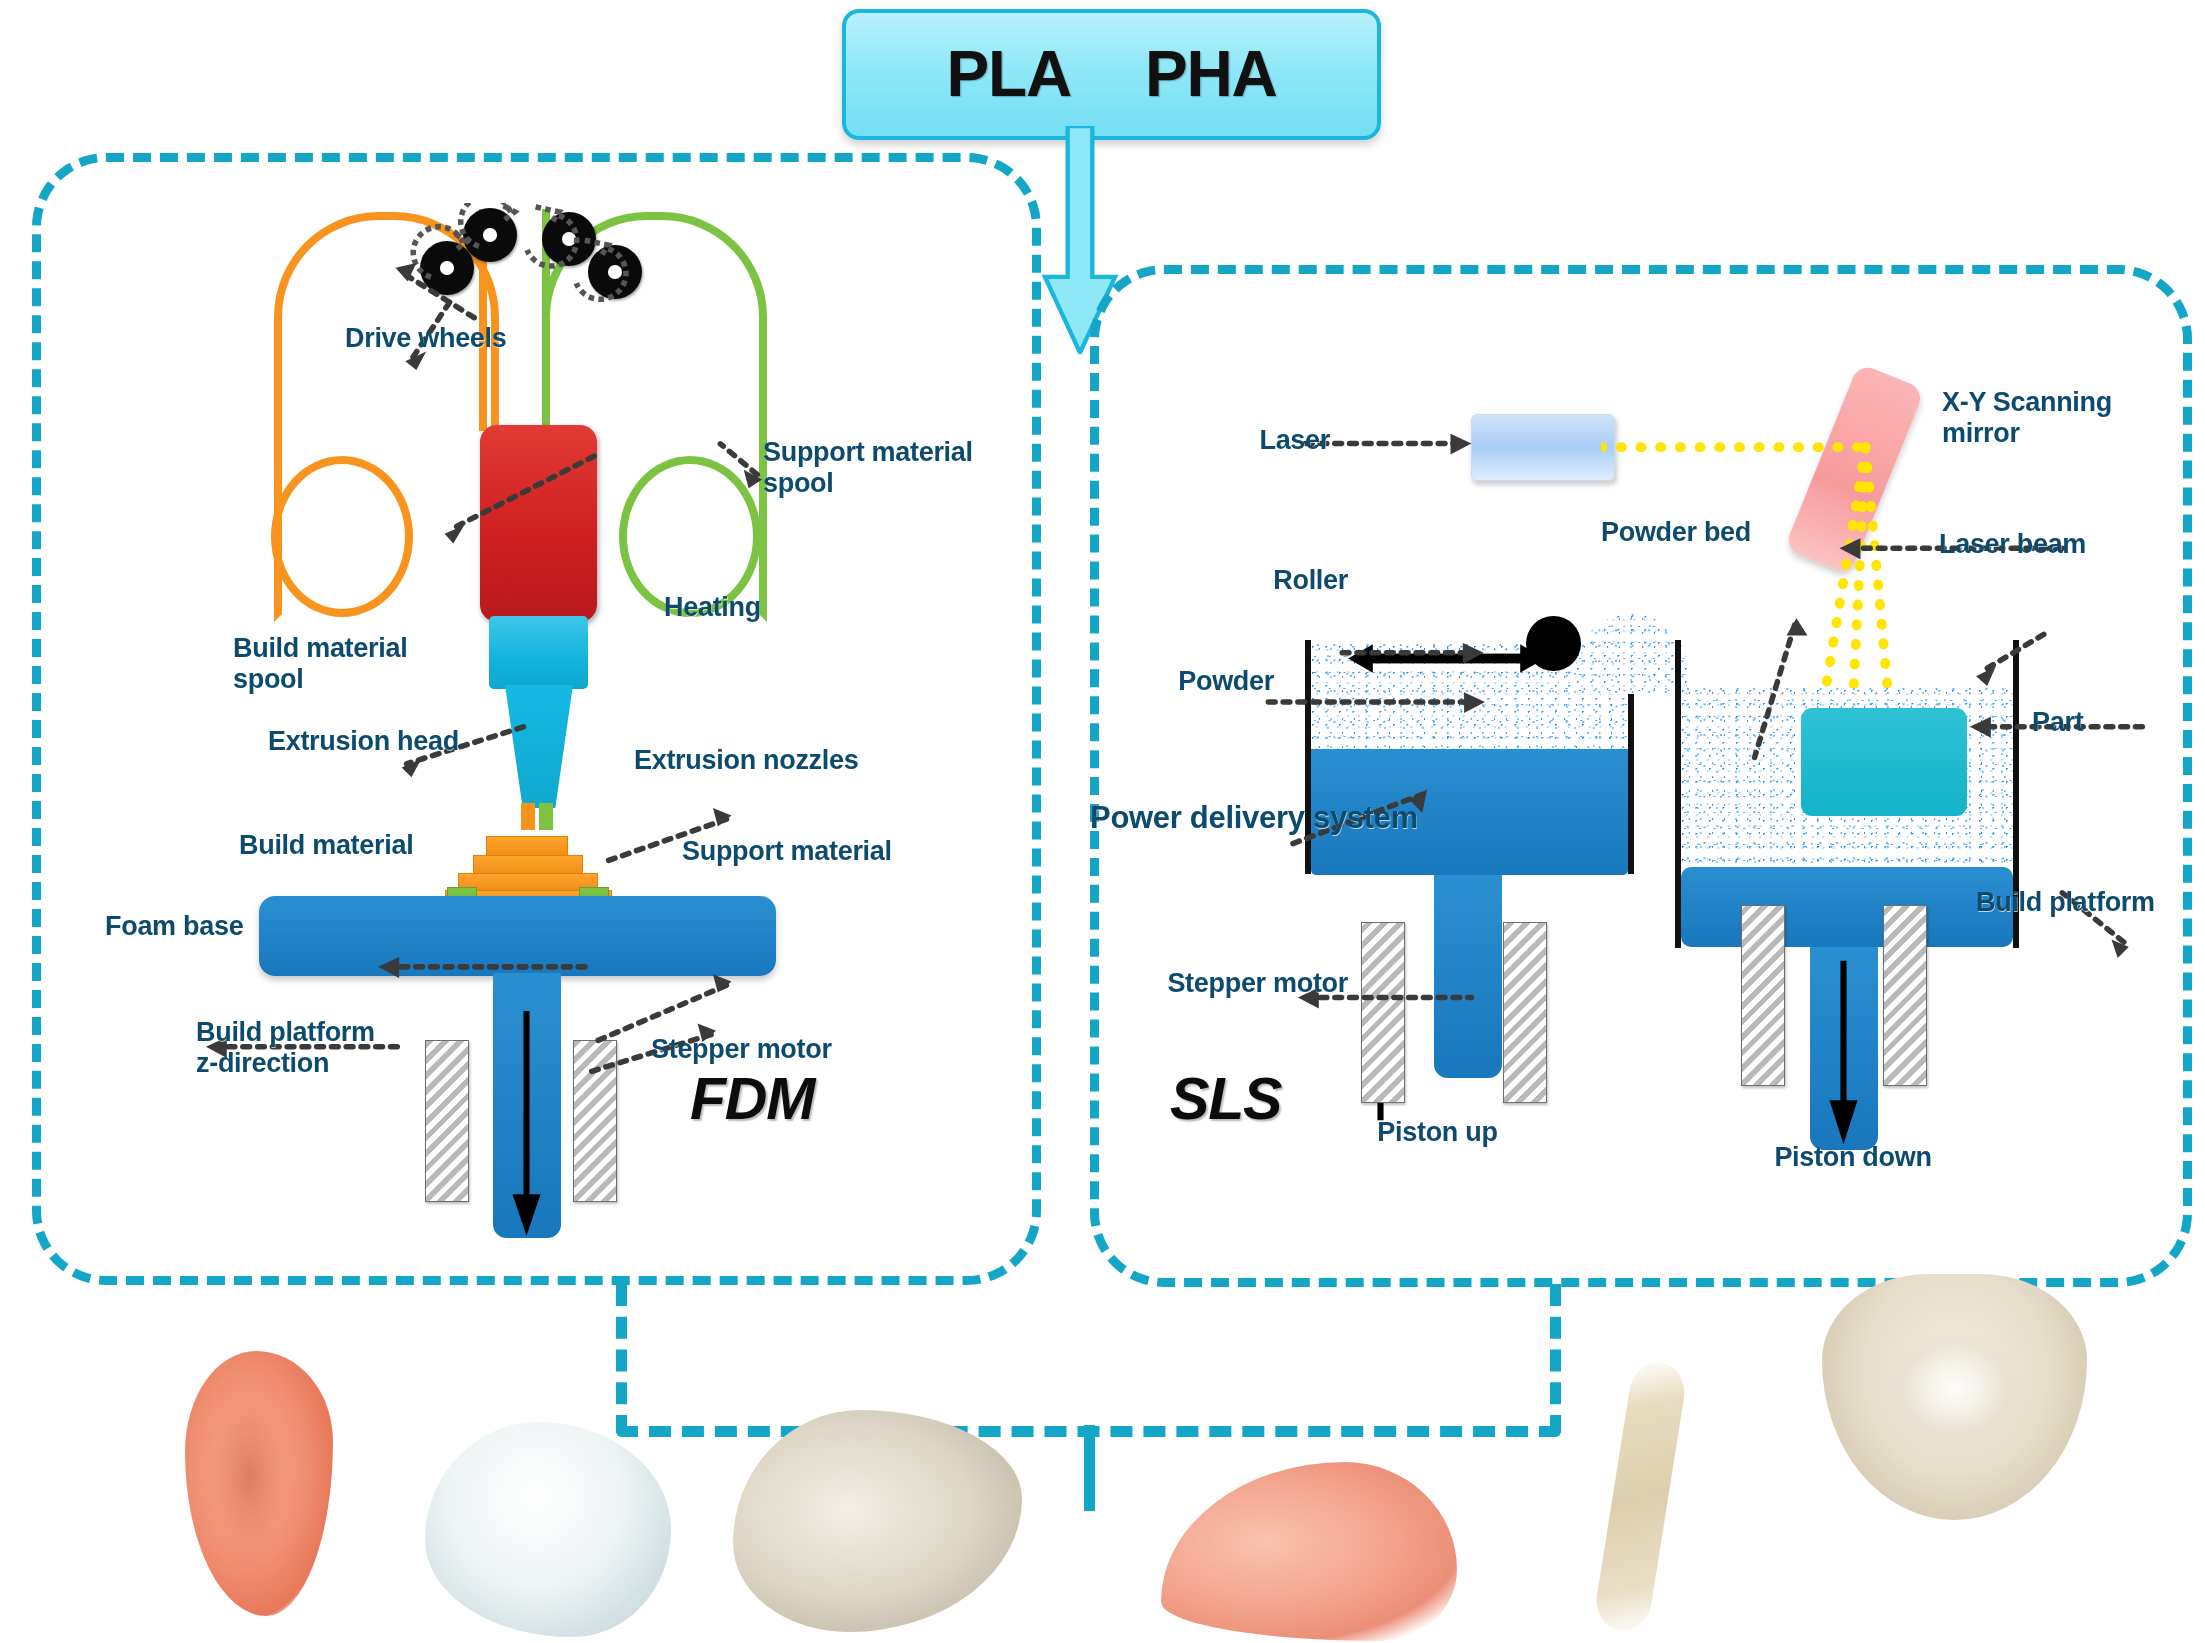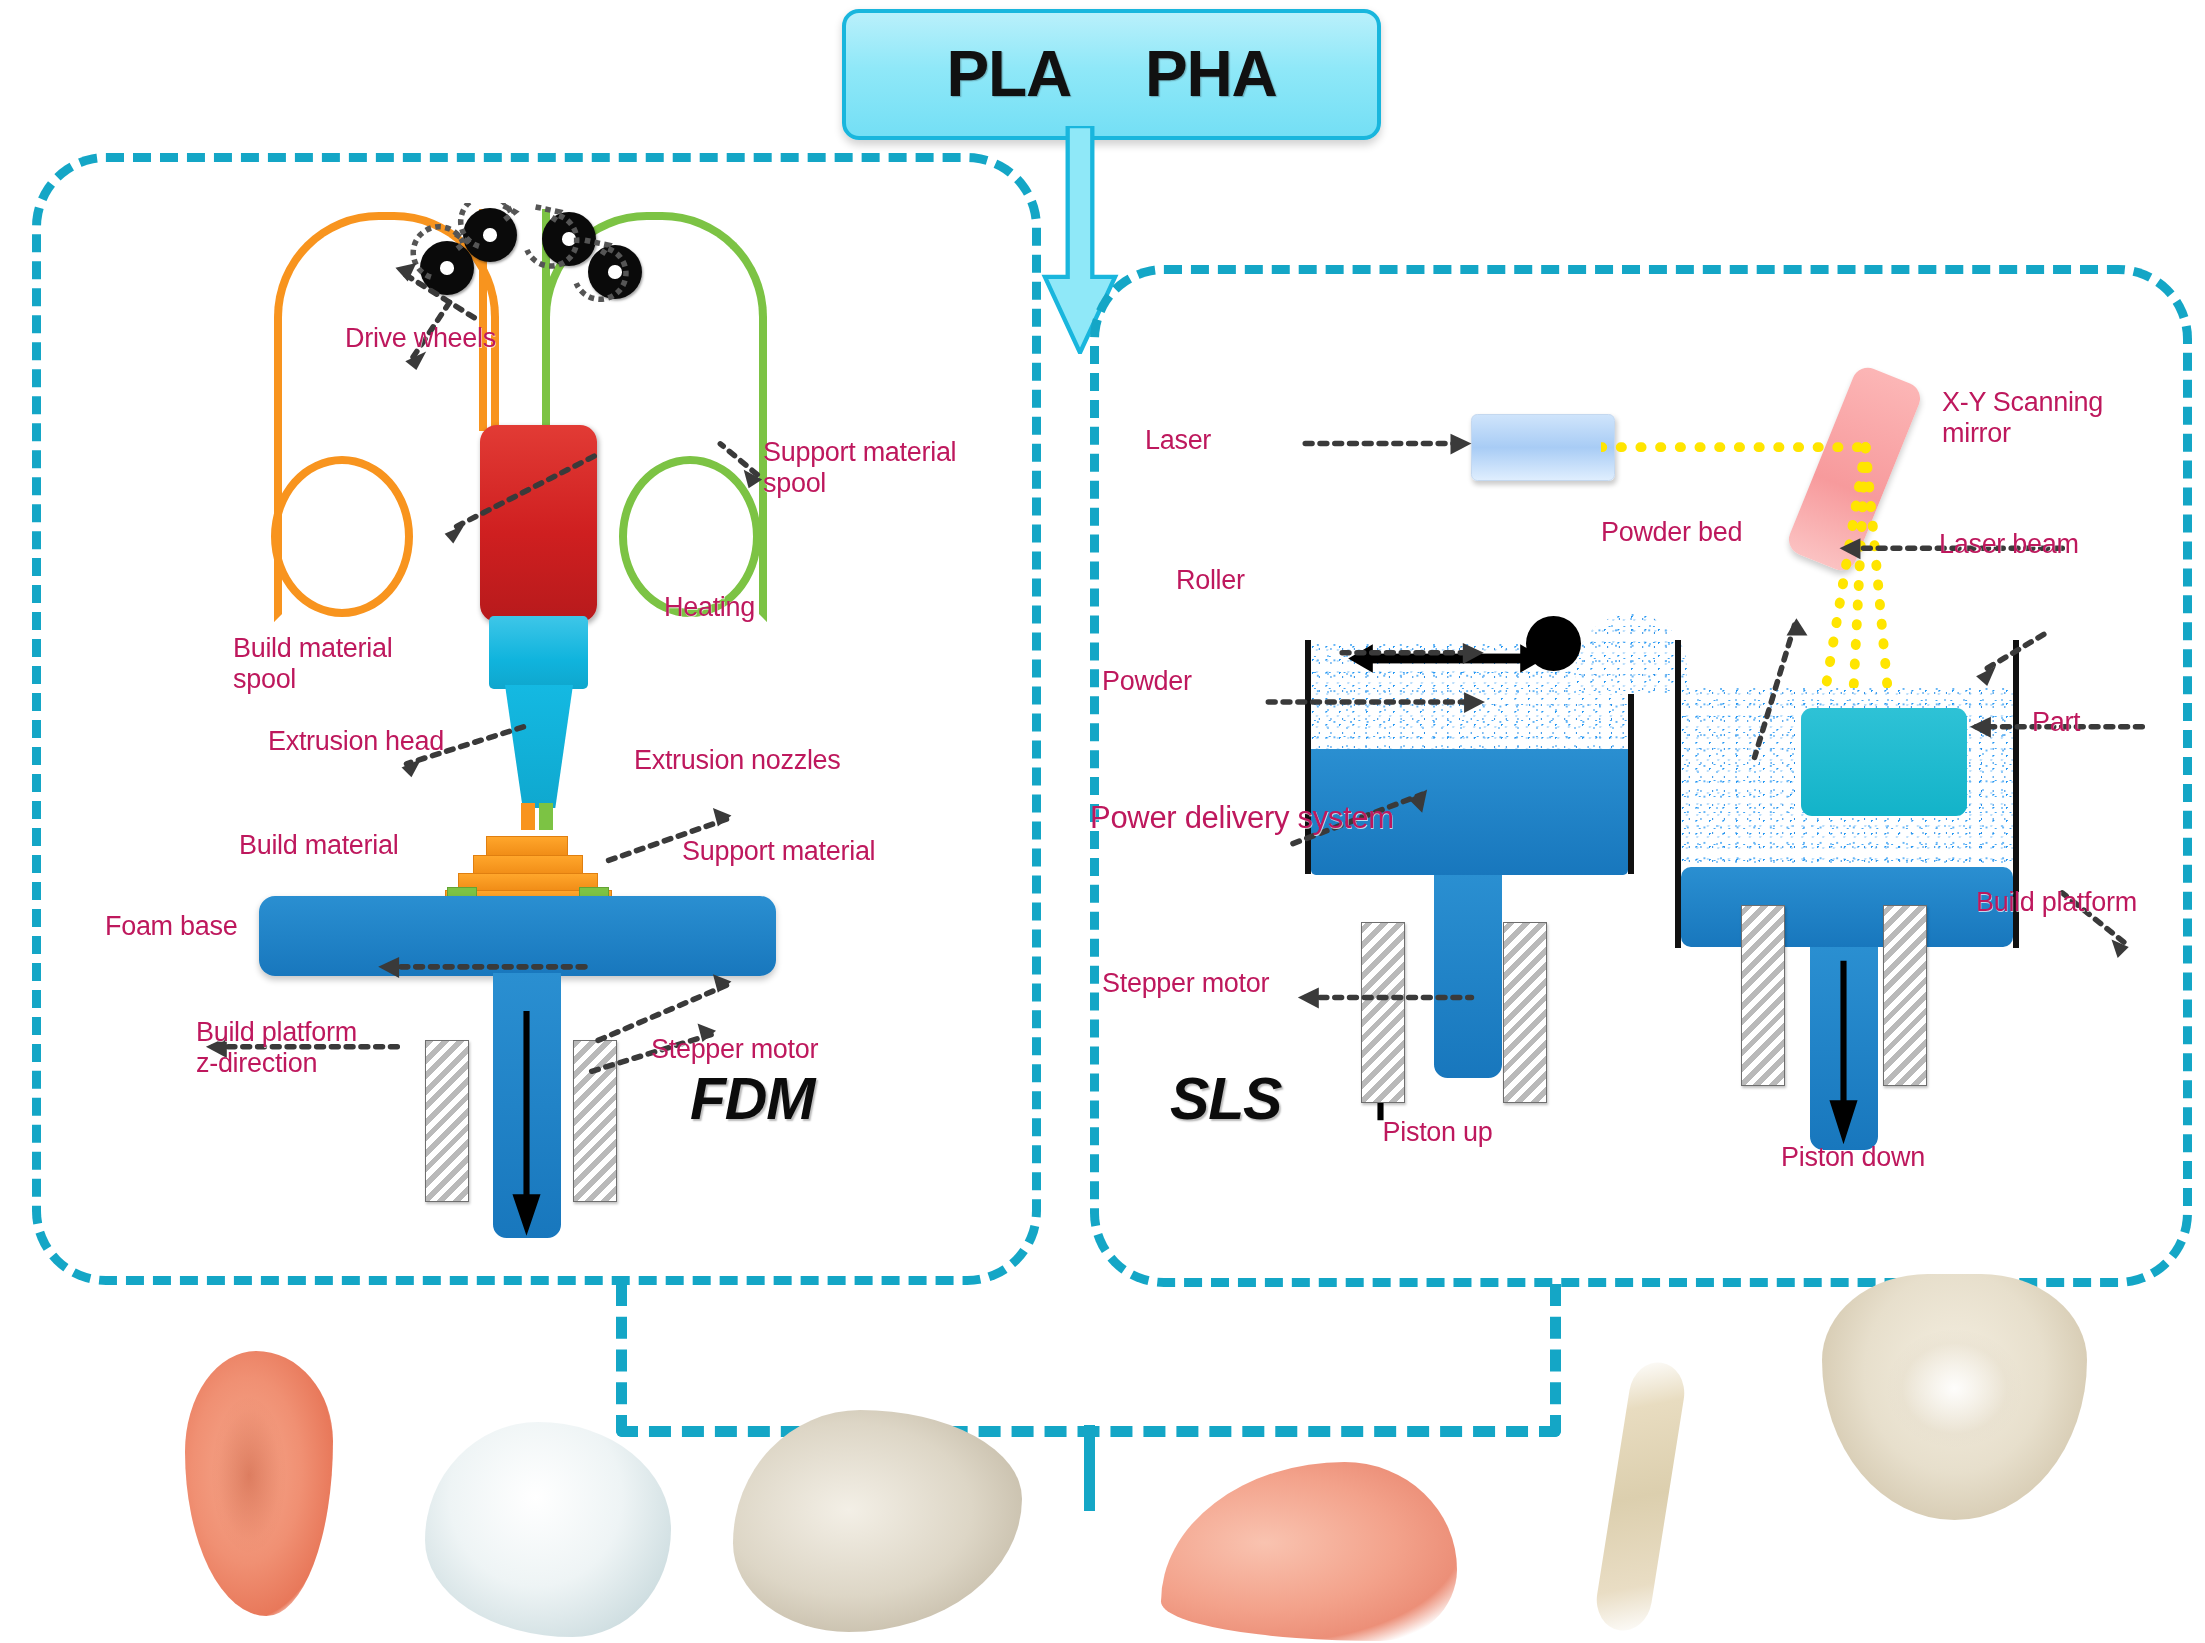--- a/index.html
+++ b/index.html
@@ -2,24 +2,24 @@
 <html style="font-size:9.9px"><head>
 <meta charset="utf-8">
 <style>
   html,body{margin:0;padding:0;background:#ffffff;}
   body{width:2205px;height:1644px;position:relative;overflow:hidden;
        font-family:"Liberation Sans",sans-serif;}
   .stage{position:absolute;left:0;top:0;width:2205px;height:1644px;}
 
   
   .abs{position:absolute;}
-  .lbl{position:absolute;color:#be185d;font-weight:normal;white-space:pre;
+  .lbl{position:absolute;color:#0c4a6e;font-weight:bold;white-space:pre;
        line-height:1.15;letter-spacing:-0.3px;
        text-shadow:0.6px 0.6px 0 rgba(255,255,255,.7);}
-  .lbl-r{}
+  .lbl-r{text-align:right;}
   .lbl-c{text-align:center;}
 
   
   #material-box{
     left:842px;top:8.6px;width:531px;height:123px;
     border:4.3px solid #19b6dd;border-radius:17px;
     background:linear-gradient(180deg,#b9f0fb 0%,#8fe8f8 45%,#74dff5 100%);
     box-shadow:0 4.9px 8.6px rgba(0,0,0,.18);
     display:flex;align-items:center;justify-content:center;gap:74px;
   }

